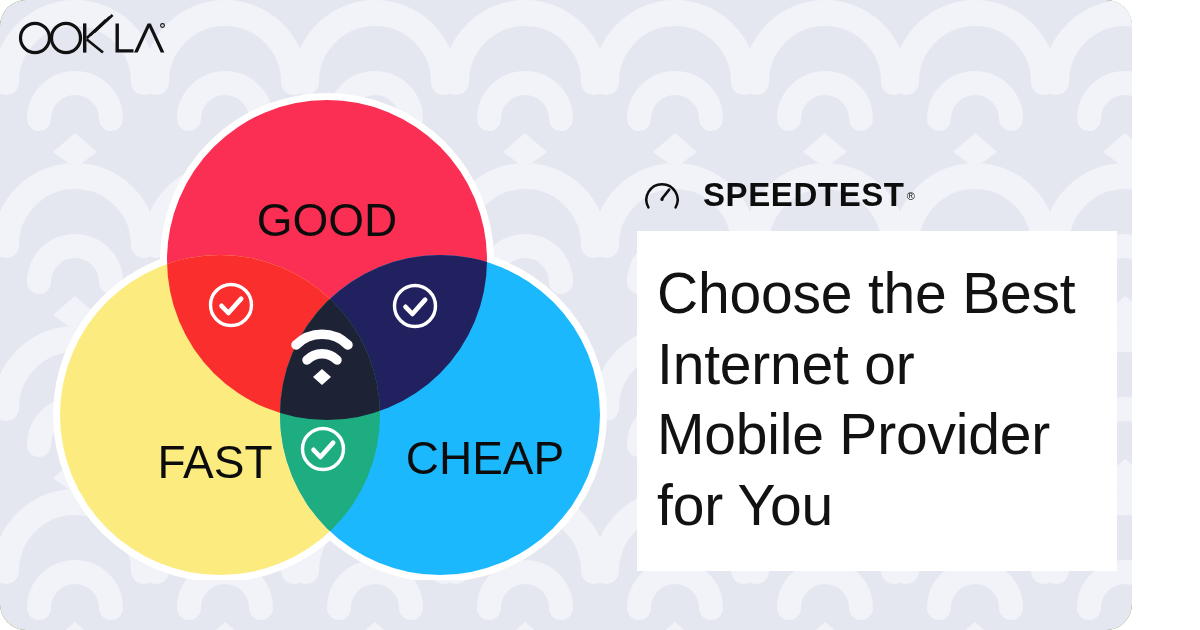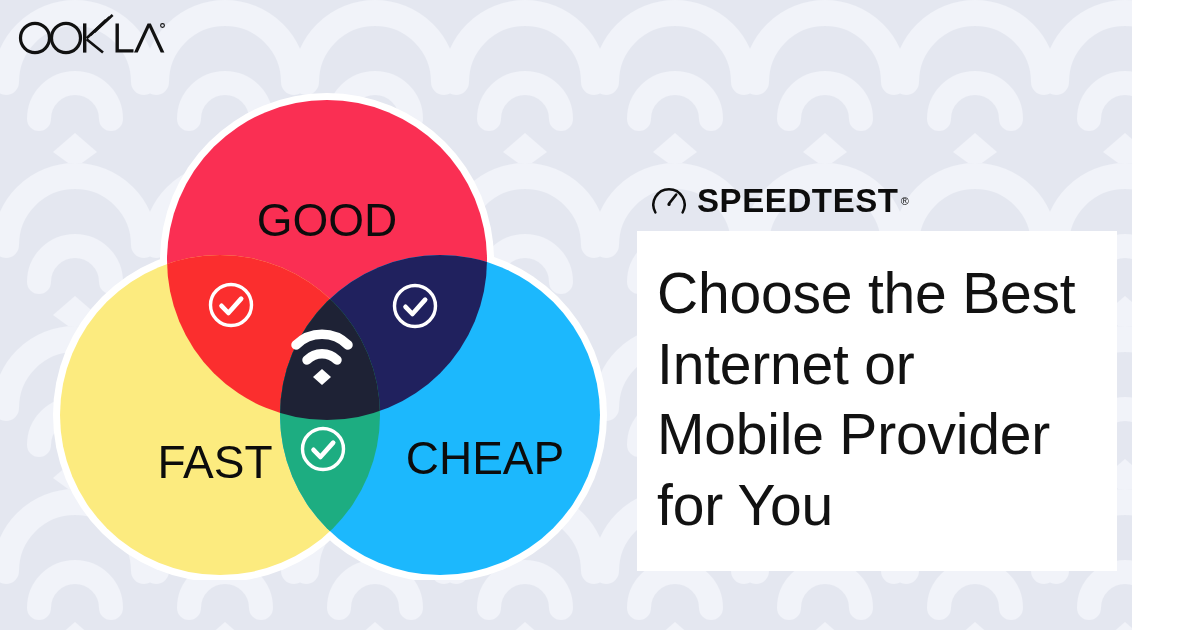--- a/index.html
+++ b/index.html
@@ -12,20 +12,21 @@
     overflow: hidden;
     font-family: "Liberation Sans", sans-serif;
   }
 
   #stage {
     position: relative;
     width: 1132px;
     height: 630px;
     background: #4d7c0f;
     overflow: hidden;
+    border-radius: 26px;
   }
 
   
   #bg-pattern {
     position: absolute;
     inset: 0;
     width: 1200px;
     height: 630px;
   }
 
@@ -50,25 +51,25 @@
   
   #right-col {
     position: absolute;
     left: 637px;
     top: 170px;
     width: 500px;
   }
 
   #speedtest-logo {
     position: absolute;
-    left: 15px;
+    left: 8px;
     top: 8px;
     display: flex;
-    align-items: center;
     height: 44px;
+    gap: 13px;
   }
   #speedtest-gauge {
     width: 34px;
     height: 34px;
     margin-right: 11px;
     flex: none;
   }
   #speedtest-wordmark {
     font-family: "Liberation Sans", sans-serif;
     font-weight: 700;

